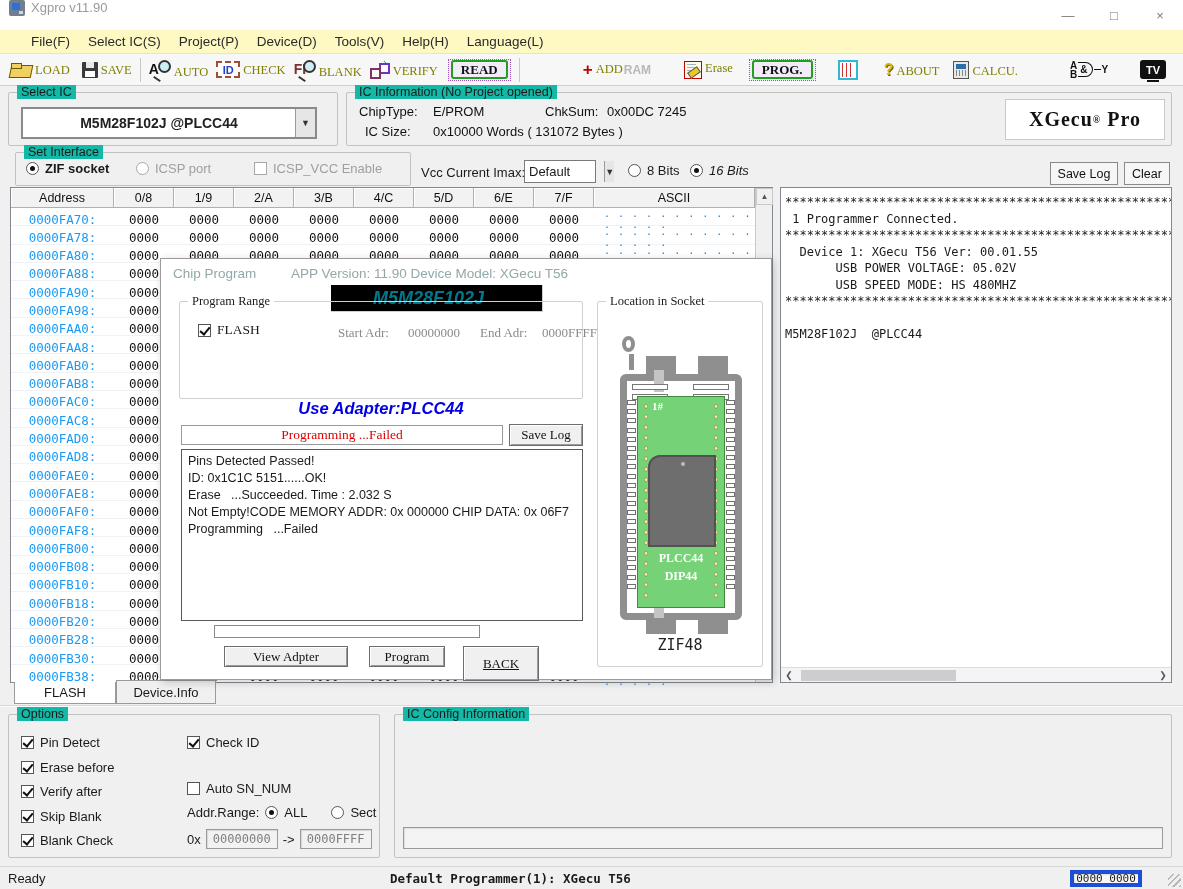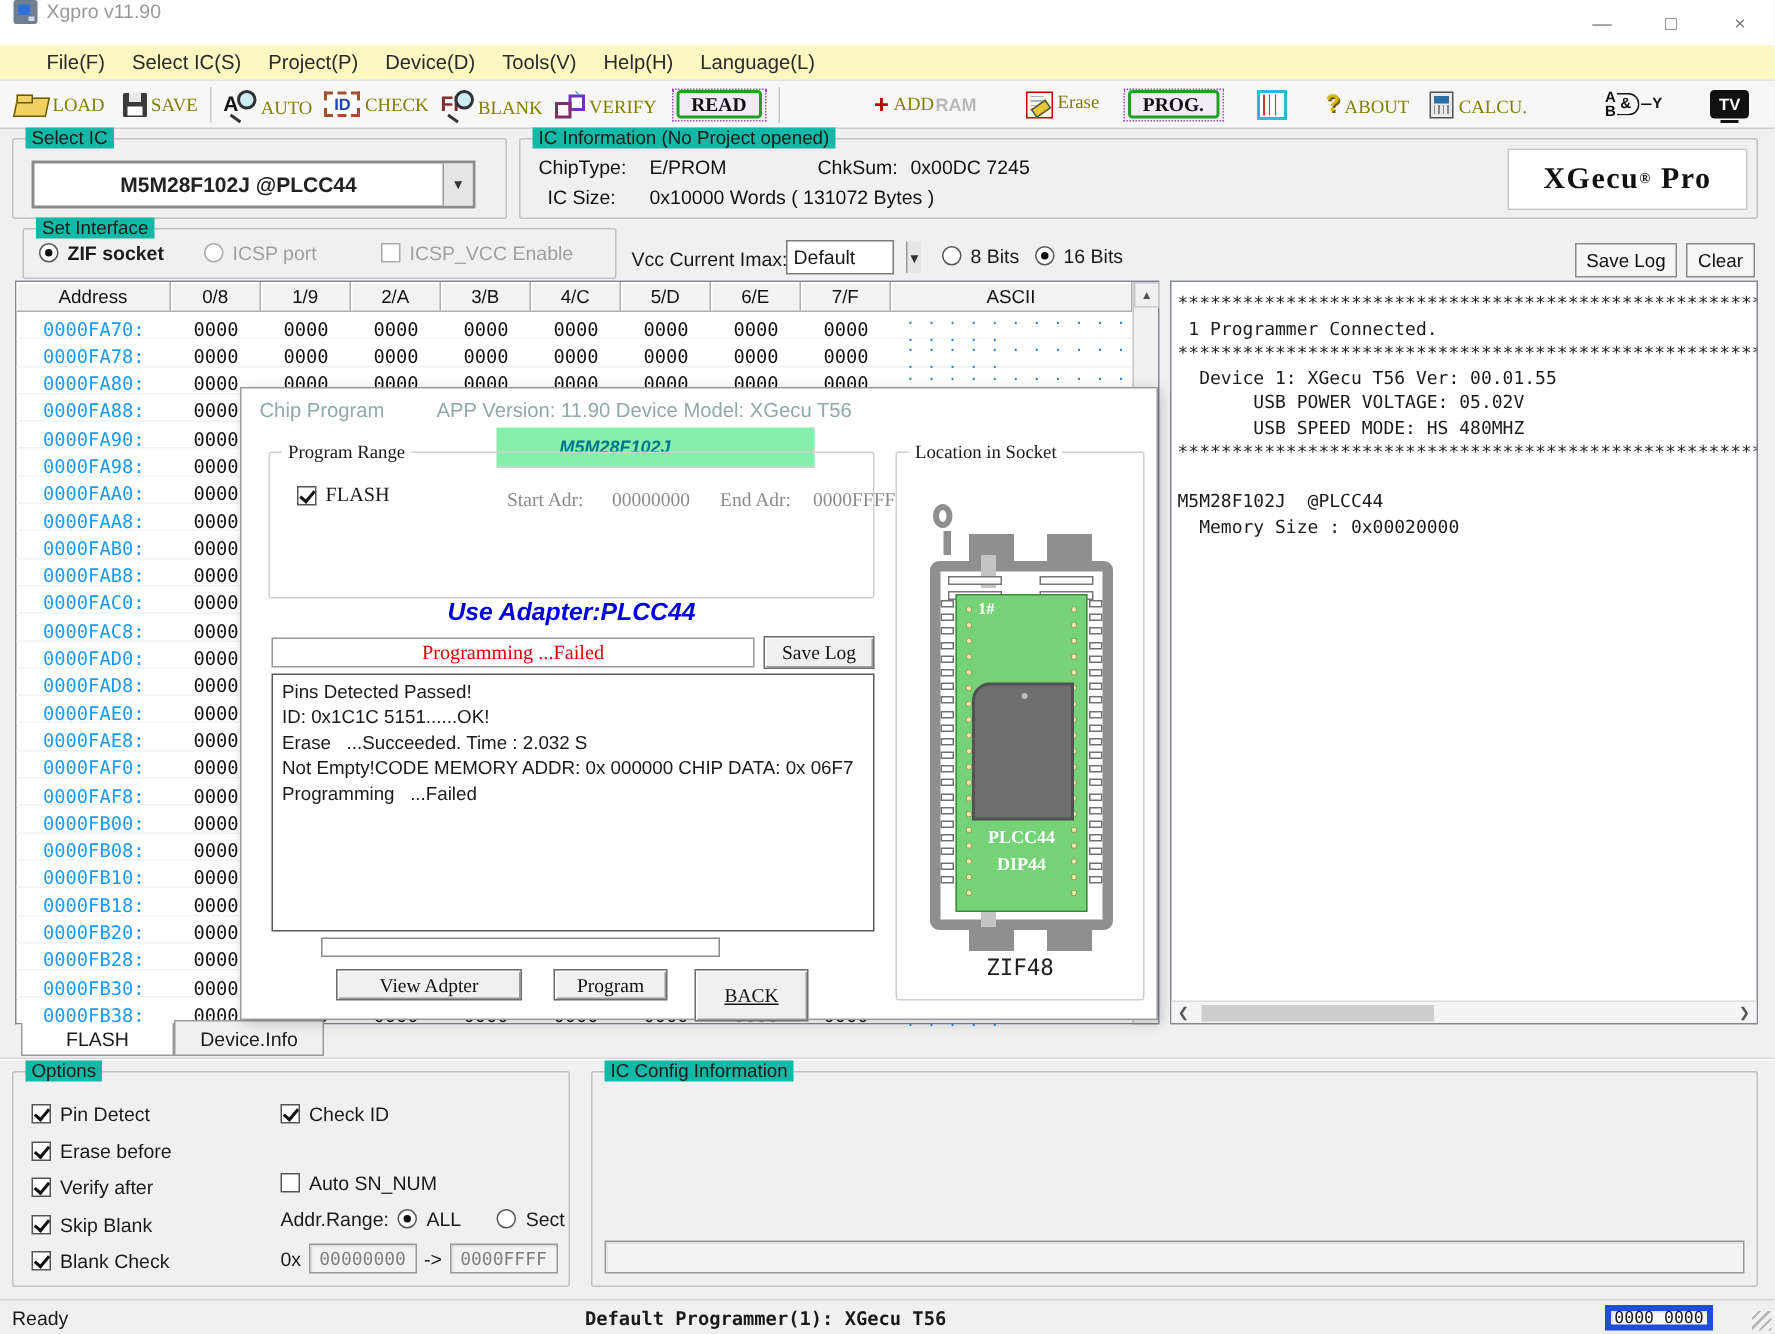--- a/index.html
+++ b/index.html
@@ -80,21 +80,21 @@
   #ic-combo { position:absolute; left:12px; top:14px; width:296px; height:32px; border:2px solid #8a8a8a; }
   #ic-combo .val { flex:1; text-align:center; font-size:14px; font-weight:bold; color:#222; }
   #grp-ic-info { left:346px; top:92px; width:826px; height:54px; }
   .icinfo-line { position:absolute; font-size:13px; color:#111; }
   #logo-box { position:absolute; right:6px; top:6px; width:160px; height:41px; background:#fff; border:1px solid #c8c8c8; display:flex; align-items:center; justify-content:center; font-family:"Liberation Serif", serif; font-weight:bold; font-size:20px; letter-spacing:1px; color:#111; }
   #logo-box sup { font-size:10px; }
   #grp-interface { left:15px; top:152px; width:396px; height:34px; }
   #vcc-label { position:absolute; left:421px; top:165px; font-size:13px; }
   #vcc-combo { position:absolute; left:524px; top:160px; width:72px; height:23px; font-size:13px; padding-left:4px;gap:34px; }
   #bits8 { position:absolute; left:628px; top:163px; }
-  #bits16 { position:absolute; left:690px; top:163px; }
+  #bits16 { position:absolute; left:690px; top:163px;font-style:italic; }
   #btn-savelog-top { position:absolute; left:1050px; top:162px; width:68px; height:23px; }
   #btn-clear-top { position:absolute; left:1124px; top:162px; width:46px; height:23px; }
 
   
   #hex-panel { position:absolute; left:10px; top:187px; width:763px; height:496px; background:#fff; border:1px solid #828790; display:flex; }
   #hex-main { width:744px; }
   .hex-grid { display:grid; grid-template-columns:103px repeat(8, 60px) 1fr; }
   .hcell { background:#f2f2f2; border-right:1px solid #b0b0b0; border-bottom:1px solid #b0b0b0; box-shadow:inset 1px 1px 0 #ffffff; height:20px; display:flex; align-items:center; justify-content:center; font-size:12.5px; color:#111; }
   .hrow { display:grid; grid-template-columns:103px repeat(8, 60px) 1fr; height:18.3px; border-bottom:1px solid #eef3f8; }
   .hx { display:flex; align-items:center; justify-content:center; font-family:"DejaVu Sans Mono", monospace; font-size:12.5px; }
@@ -115,21 +115,21 @@
   .logline { font-family:"DejaVu Sans Mono", monospace; font-size:12px; line-height:16.5px; white-space:pre; color:#1a1a1a; }
   #log-hscroll { position:absolute; left:0; bottom:0; width:100%; height:15px; background:#f4f4f4; border-top:1px solid #ddd; display:flex; align-items:center; }
   #log-hscroll .harrow { width:16px; height:15px; display:flex; align-items:center; justify-content:center; font-size:9px; color:#555; }
   #log-hscroll .thumb { margin-left:4px; width:155px; height:11px; background:#cdcdcd; }
   #log-hscroll .harrow.right { margin-left:auto; }
 
   
   #dialog { position:absolute; left:160px; top:258px; width:612px; height:422px; background:#fff; border:1px solid #9b9b9b; box-shadow:2px 2px 8px rgba(0,0,0,0.2); z-index:5; }
   #dlg-header { position:absolute; left:12px; top:7px; font-size:13.5px; color:#93a8a8; }
   #dlg-subtitle { position:absolute; left:130px; top:7px; font-size:13.5px; color:#93a8a8; }
-  #dlg-chipname { position:absolute; left:170px; top:26px; width:212px; height:27px; background:#86efac; border-right:1px solid #cfcfcf; border-bottom:1px solid #cfcfcf; display:flex; align-items:center; padding-left:42px; font-weight:bold; font-style:italic; font-size:12px; color:#00788c; }
+  #dlg-chipname { position:absolute; left:170px; top:26px; width:212px; height:27px; background:#000000; border-right:1px solid #cfcfcf; border-bottom:1px solid #cfcfcf; display:flex; align-items:center; padding-left:42px; font-weight:bold; font-style:italic; font-size:18px; color:#00788c; }
   #grp-range { left:18px; top:42px; width:404px; height:98px; border-color:#d0d0d0; }
   #grp-range > .gb-label { background:#fff; font-size:12.5px; }
   #flash-check { position:absolute; left:18px; top:20px; }
   #flash-check .clabel { font-family:"Liberation Serif", serif; font-size:13.5px; }
   .range-lbl { position:absolute; top:23px; font-family:"Liberation Serif", serif; font-size:13px; color:#8a8a8a; }
   #adapter-note { position:absolute; left:0; top:140px; width:440px; text-align:center; color:#0000e0; font-weight:bold; font-style:italic; font-size:16.5px; }
   #dlg-statusbox { position:absolute; left:20px; top:166px; width:322px; height:20px; background:#fff; border:1px solid #9a9a9a; display:flex; align-items:center; justify-content:center; }
   #dlg-statusbox span { color:#e00000; font-family:"Liberation Serif", serif; font-size:13.5px; }
   #btn-dlg-savelog { position:absolute; left:348px; top:165px; width:74px; height:22px; font-size:13px; }
   #dialog-log { position:absolute; left:20px; top:190px; width:402px; height:172px; background:#fff; border:1px solid #5a5a5a; padding:3px 6px; }
@@ -680,21 +680,20 @@
   <div id="log-content">
       <div class="logline">************************************************************</div>
       <div class="logline"> 1 Programmer Connected.</div>
       <div class="logline">************************************************************</div>
       <div class="logline">  Device 1: XGecu T56 Ver: 00.01.55</div>
       <div class="logline">       USB POWER VOLTAGE: 05.02V</div>
       <div class="logline">       USB SPEED MODE: HS 480MHZ</div>
       <div class="logline">************************************************************</div>
       <div class="logline">&nbsp;</div>
       <div class="logline">M5M28F102J  @PLCC44</div>
-      <div class="logline">  Memory Size : 0x00020000</div>
     </div>
   <div id="log-hscroll">
     <span class="harrow">❮</span>
     <span class="thumb"></span>
     <span class="harrow right">❯</span>
   </div>
 </div>
 
 <div id="dialog">
   <div id="dlg-header">Chip Program</div>

